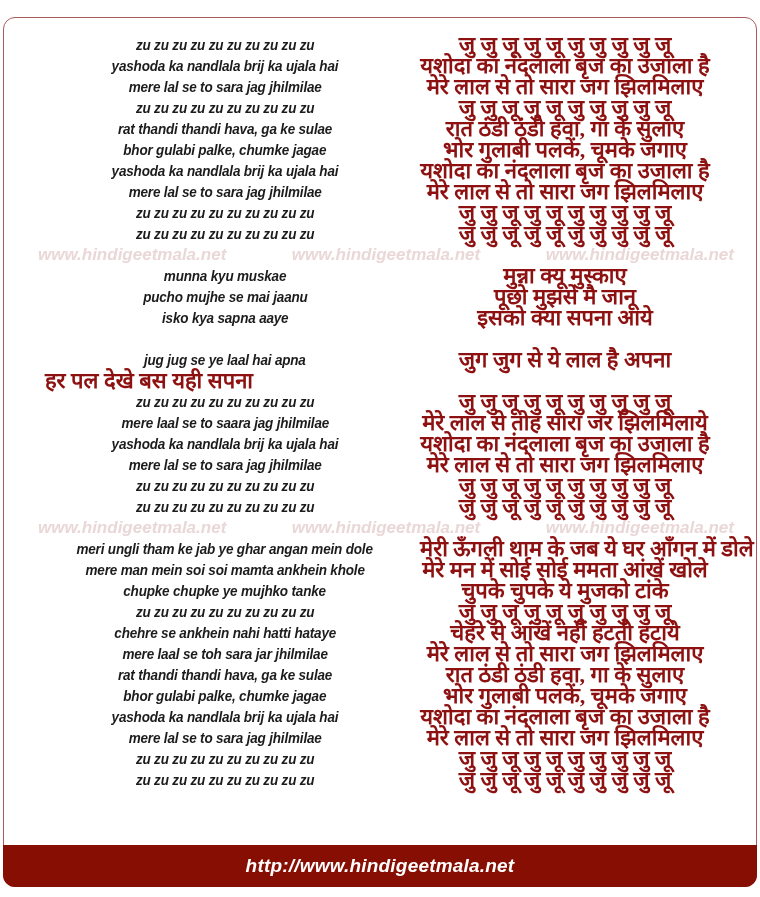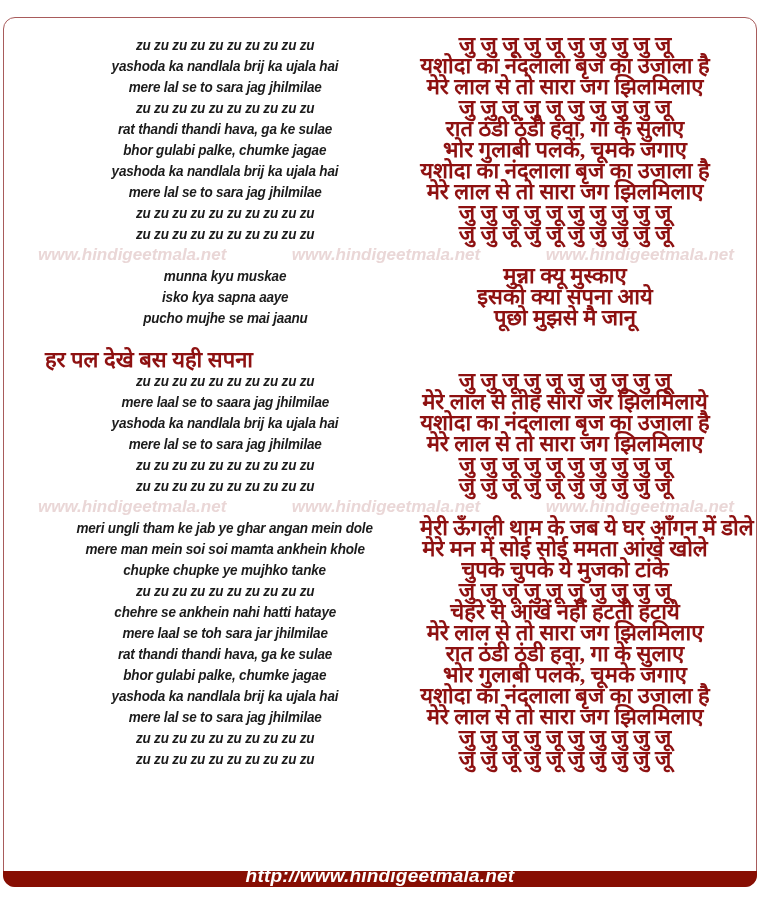--- a/index.html
+++ b/index.html
@@ -74,25 +74,25 @@
     font-size: 17px;
     color: var(--watermark-color, #ead7d7);
     white-space: nowrap;
   }
   .row-blank { height: 21px; }
   .footer-bar {
     position: absolute;
     left: -1px;
     right: -1px;
     bottom: -1px;
-    height: 16px;
+    height: 42px;
     background: var(--bar-color, #870e03);
     border-radius: 0 0 12px 12px;
     display: flex;
-    align-items: flex-end;
+    align-items: center;
     justify-content: center;
   }
   .footer-bar span {
     font-style: italic;
     font-weight: 700;
     font-size: 19px;
     color: #ffffff;
     letter-spacing: 0.2px;
     white-space: nowrap;
   }
@@ -159,31 +159,35 @@
     <span class="wm-text">www.hindigeetmala.net</span>
   </div>
 
 
   <div class="row">
     <div class="col-en"><span>munna kyu muskae</span></div>
     <div class="col-hi">मुन्ना क्यू मुस्काए</div>
   </div>
 
   <div class="row">
+    <div class="col-en"><span>pucho mujhe se mai jaanu</span></div>
+    <div class="col-hi">पूछो मुझसे मै जानू</div>
+  </div>
+
+  <div class="row">
     <div class="col-en"><span>isko kya sapna aaye</span></div>
     <div class="col-hi">इसको क्या सपना आये</div>
   </div>
 
-  <div class="row">
-    <div class="col-en"><span>pucho mujhe se mai jaanu</span></div>
-    <div class="col-hi">पूछो मुझसे मै जानू</div>
-  </div>
-
   <div class="row-blank"></div>
 
+  <div class="row">
+    <div class="col-en"><span>jug jug se ye laal hai apna</span></div>
+    <div class="col-hi">जुग जुग से ये लाल है अपना</div>
+  </div>
 
   <div class="row">
     <div class="col-hi">हर पल देखे बस यही सपना</div>
   </div>
 
   <div class="row">
     <div class="col-en"><span>zu zu zu zu zu zu zu zu zu zu</span></div>
     <div class="col-hi">जु जु जू जु जू जु जु जु जु जू</div>
   </div>
 

